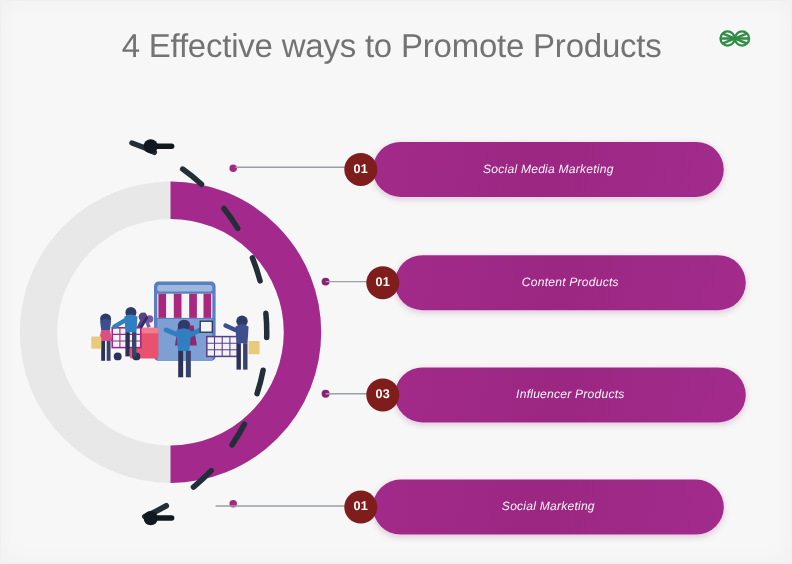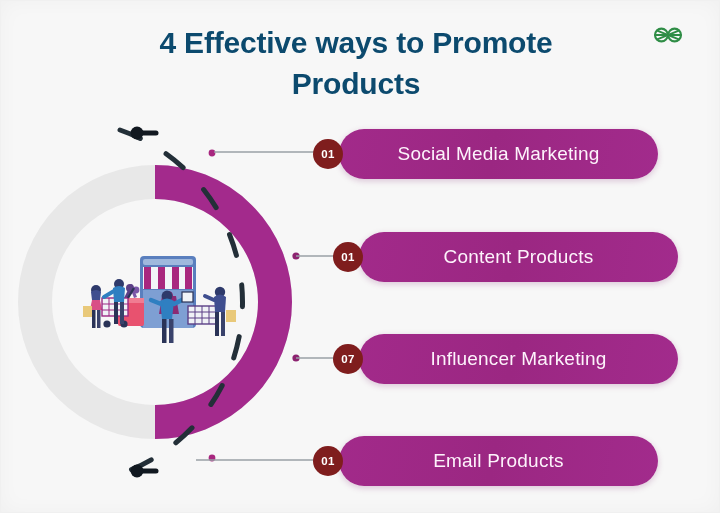--- a/index.html
+++ b/index.html
@@ -37,24 +37,24 @@
     height: 30px;
   }
 
   
   #title {
     position: absolute;
     left: 96px;
     top: 22px;
     width: 520px;
     text-align: center;
-    color: #0c4a6e;
+    color: #737373;
     font-size: 30px;
     line-height: 41px;
-    font-weight: bold;
+    font-weight: normal;
     letter-spacing: -0.2px;
   }
 
   
   #ring-svg {
     position: absolute;
     left: 0;
     top: 90px;
     width: 380px;
     height: 420px;
@@ -91,24 +91,25 @@
     height: 50px;
     border-radius: 25px;
     background: linear-gradient(100deg, #a22a8a 0%, #9b2782 48%, #a22b8c 100%);
     box-shadow: 0 2px 6px rgba(120,20,100,0.22);
     display: flex;
     align-items: center;
     justify-content: center;
   }
   .pill-label {
     color: #fdf3fb;
-    font-size: 19px;
+    font-size: 11px;
     font-weight: 500;
     letter-spacing: 0.2px;
     white-space: nowrap;
+    font-style: italic;
   }
   .badge {
     position: absolute;
     left: 0;
     top: 10px;
     width: 30px;
     height: 30px;
     border-radius: 50%;
     background: #7f1d1d;
     color: #ffffff;
@@ -264,26 +265,26 @@
 
   <div class="row" id="row-2">
     <div class="pill">
       <span class="pill-label">Content Products</span>
     </div>
     <div class="badge">01</div>
   </div>
 
   <div class="row" id="row-3">
     <div class="pill">
-      <span class="pill-label">Influencer Marketing</span>
-    </div>
-    <div class="badge">07</div>
+      <span class="pill-label">Influencer Products</span>
+    </div>
+    <div class="badge">03</div>
   </div>
 
   <div class="row" id="row-4">
     <div class="pill">
-      <span class="pill-label">Email Products</span>
+      <span class="pill-label">Social Marketing</span>
     </div>
     <div class="badge">01</div>
   </div>
 
   <div id="frame-edge"></div>
 </div>
 
 </body></html>

